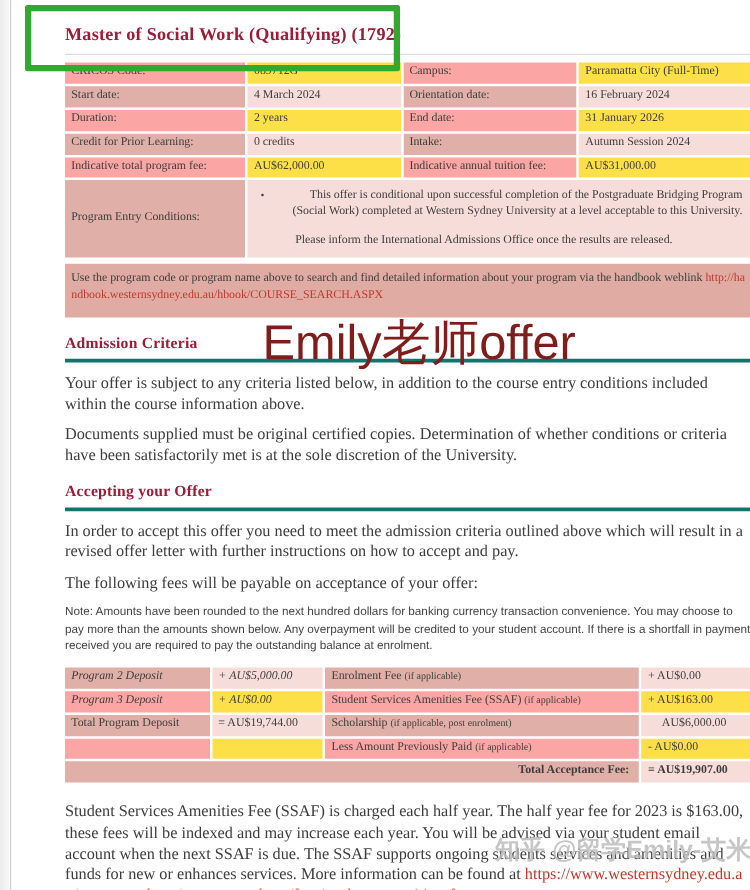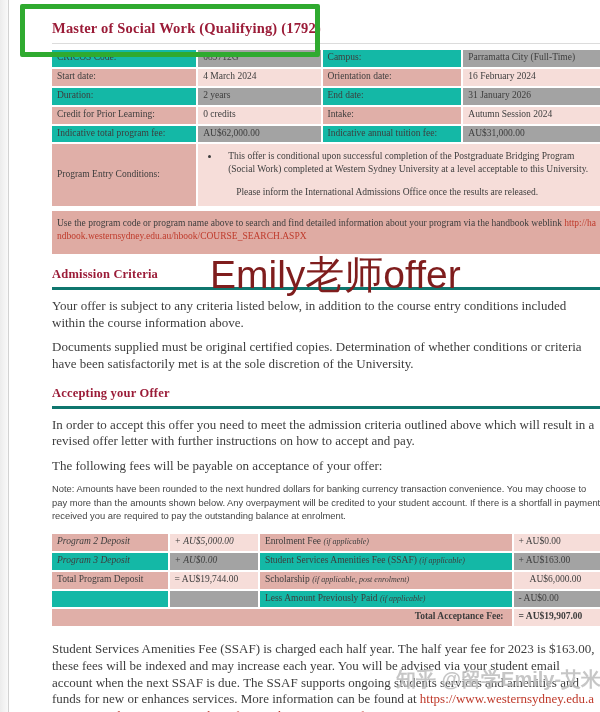--- a/index.html
+++ b/index.html
@@ -41,43 +41,43 @@
 
   table.grid {
     width: calc(100% + 4px);
     margin-left:-2px;
     border-collapse:separate; border-spacing:2px;
     font-size:9.5px;
   }
   table.grid.info { margin-top:4px; }
   table.grid.fees { margin-top:10px; }
   td { padding:2px 5px 3px; vertical-align:middle; line-height:1.25; }
-  .cd { background:#14b8a6; }   
-  .cl { background:#a3a3a3; }   
+  .cd { background:#fca5a5; }   
+  .cl { background:#fde047; }   
   tr.alt .cd { background:#e0afa8; }
   tr.alt .cl { background:#f6ddd9; }
   td.top { vertical-align:top; }
 
   .info .w1 { width:26.5%; } .info .w2 { width:22.5%; }
   .info .w3 { width:25.5%; } .info .w4 { width:25.5%; }
 
   .entry-cell { padding:6px 8px 8px; }
   .entry-cell ul { margin:0 0 0 14px; padding:0; }
-  .entry-cell li { padding-left:8px; line-height:1.3; }
+  .entry-cell li { padding-left:8px; line-height:1.3;text-align:right; }
   .entry-note { margin-left:30px; margin-top:11px; line-height:1.3; }
 
   .handbook-box {
     background:#dfaba3; margin-top:3px;
     padding:6px 5px 11px; font-size:9.5px; line-height:1.35;
   }
 
   .fees .f1 { width:19.5%; } .fees .f2 { width:14.5%; }
   .fees .f3 { width:41%;  } .fees .f4 { width:25%;  }
   .it { font-style:italic; }
-  .small-it { font-style:italic; font-size:8px; }
+  .small-it { font-size:8px; }
   .total-label { text-align:right; font-weight:bold; padding-right:8px; }
   .indent-val { padding-left:16px; }
 
   
   .green-box {
     position:absolute; left:20px; top:4px; width:300px; height:53px;
     border:5px solid #2faa2f; border-radius:2px; z-index:5;
   }
   .wm-red {
     position:absolute; left:210px; top:254px; z-index:6;

